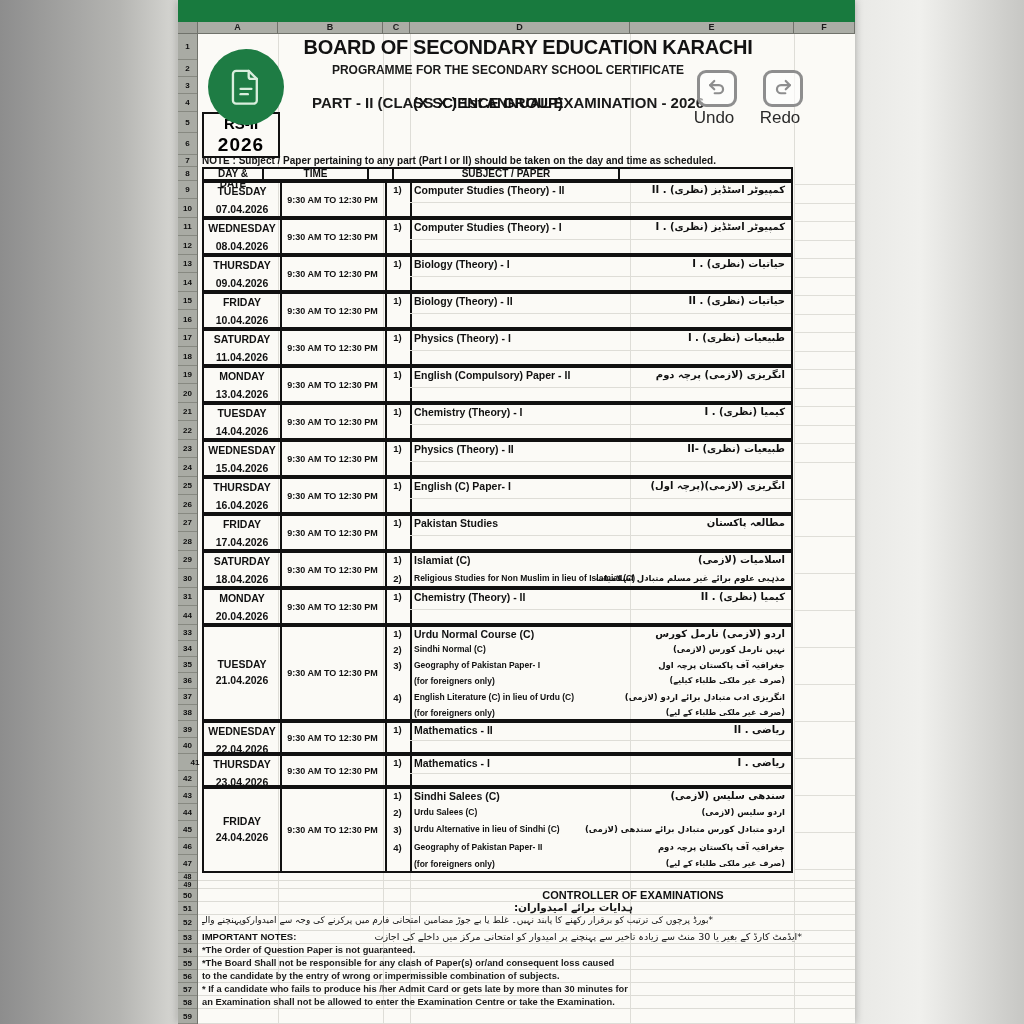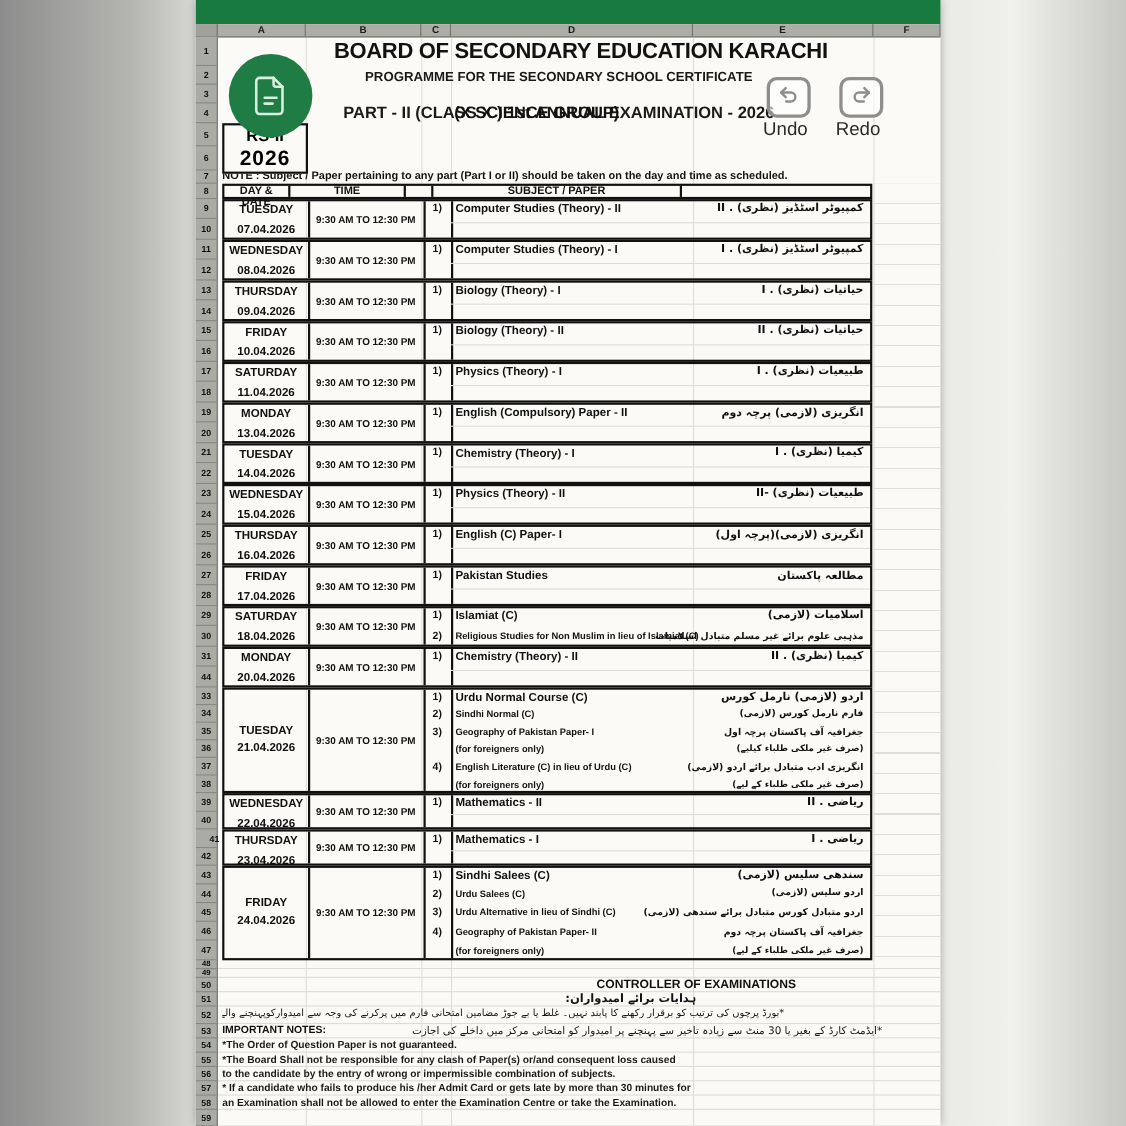--- a/index.html
+++ b/index.html
@@ -458,21 +458,21 @@
           <div class="num" style="top: 33px;">3)</div>
           <div class="num" style="top: 65px;">4)</div>
         </div>
         <div class="cDE">
           <div class="line b1" style="top: 1px;">
             <span class="en">Urdu Normal Course (C)</span>
             <span class="ur" dir="rtl">اردو (لازمی) نارمل کورس</span>
           </div>
           <div class="line sm" style="top: 17px;">
             <span class="en">Sindhi Normal (C)</span>
-            <span class="ur" dir="rtl">فارم نارمل کورس (لازمی)</span>
+            <span class="ur" dir="rtl">نہیں نارمل کورس (لازمی)</span>
           </div>
           <div class="line sm" style="top: 33px;">
             <span class="en">Geography of Pakistan Paper- I</span>
             <span class="ur" dir="rtl">جغرافیہ آف پاکستان پرچہ اول</span>
           </div>
           <div class="line sub" style="top: 49px;">
             <span class="en">(for foreigners only)</span>
             <span class="ur" dir="rtl">(صرف غیر ملکی طلباء کیلیے)</span>
           </div>
           <div class="line sm" style="top: 65px;">

